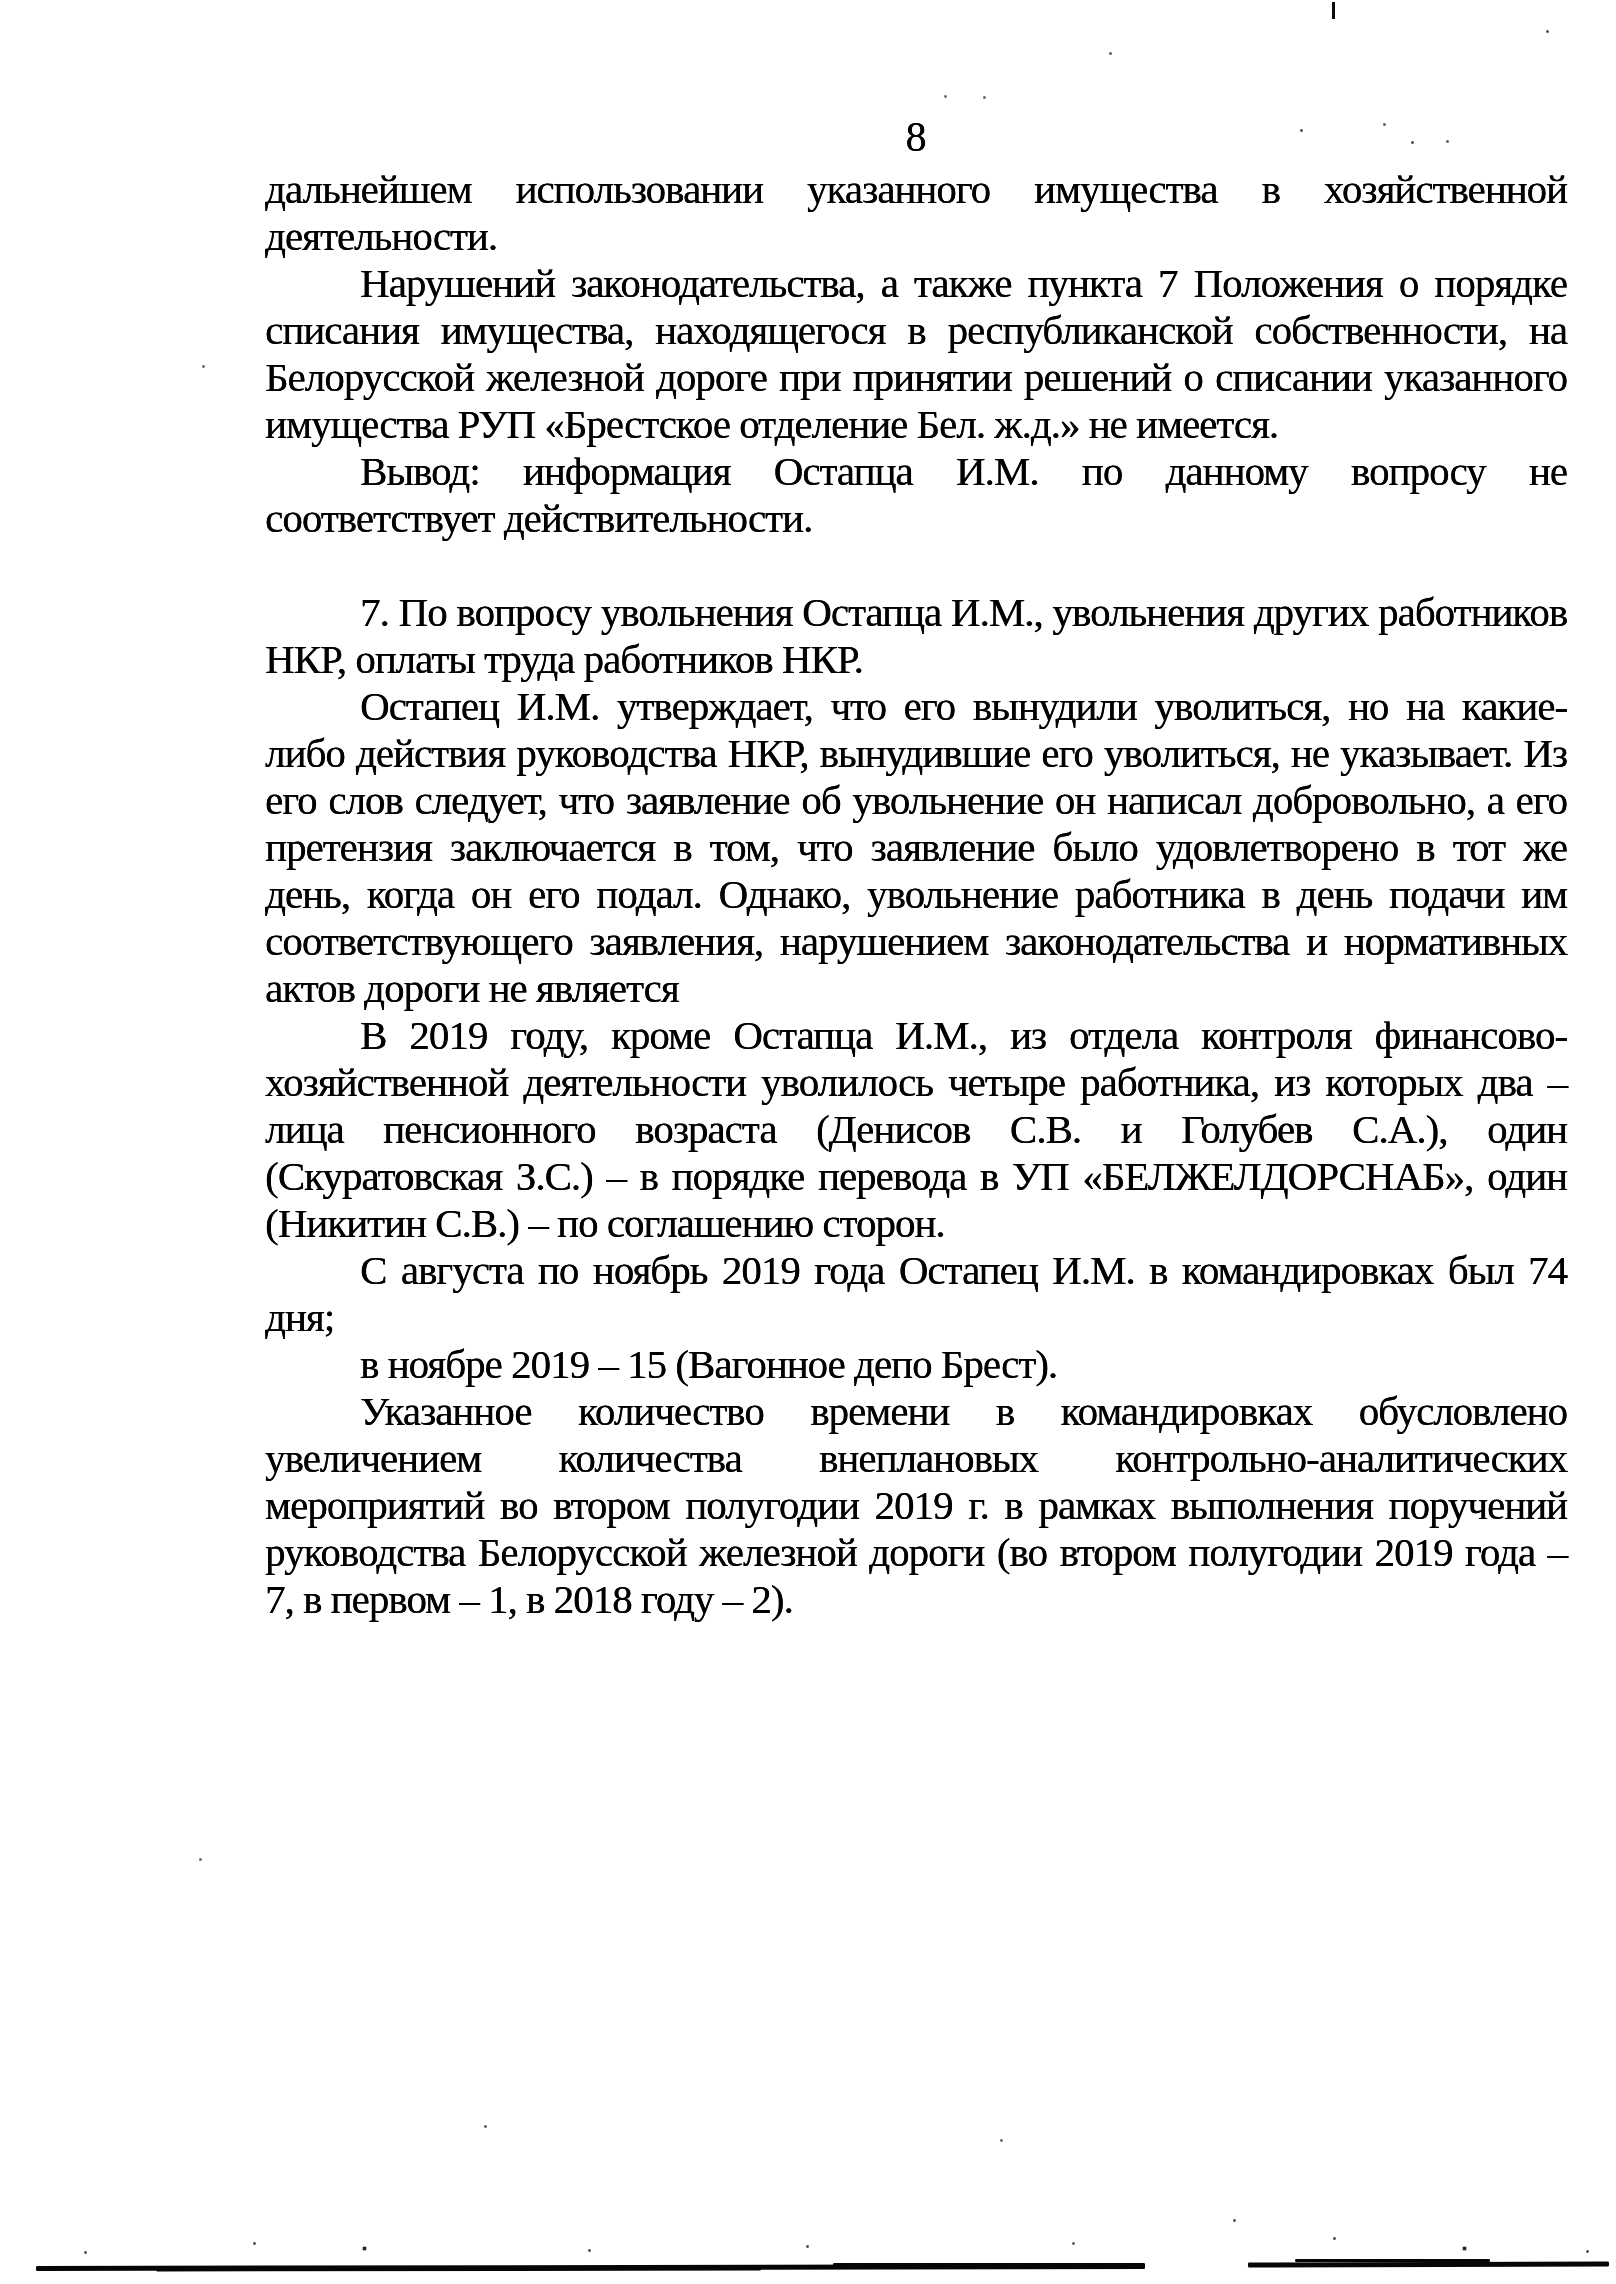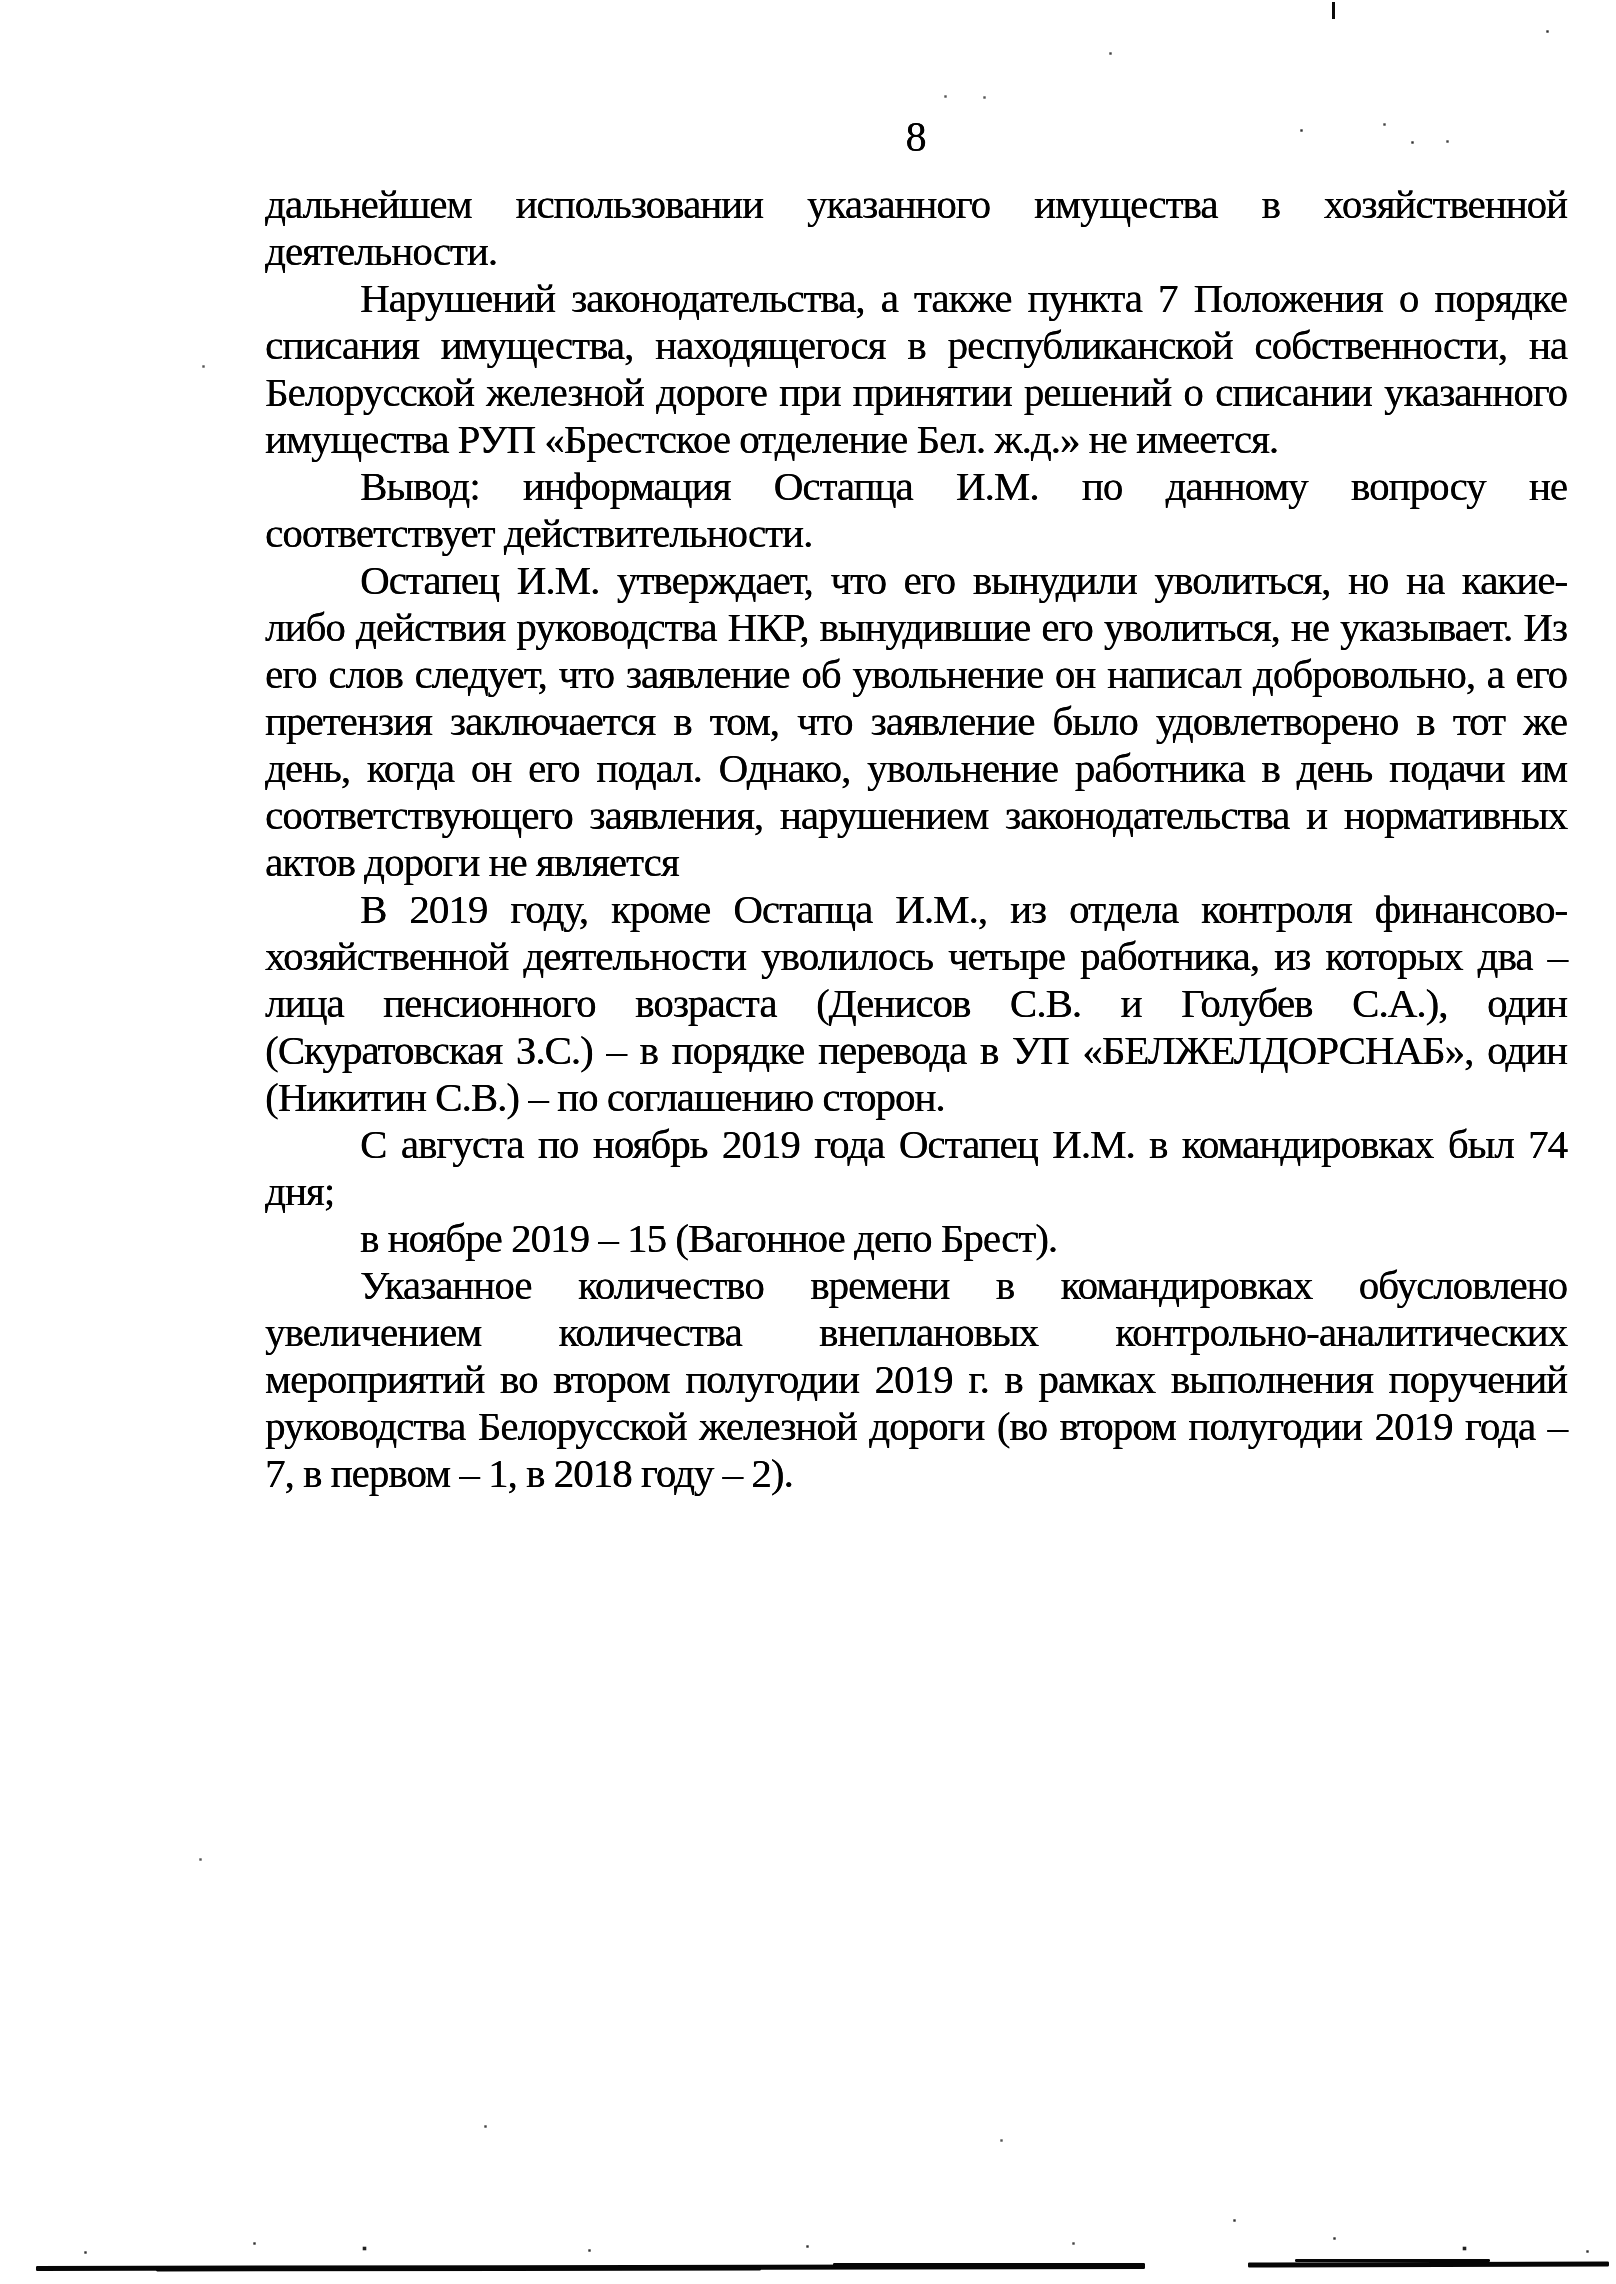--- a/index.html
+++ b/index.html
@@ -21,21 +21,21 @@
     top: 114px;
     left: 265px;
     width: 1302px;
     text-align: center;
     font-size: 42px;
     line-height: 47px;
     text-shadow: 0.3px 0 0 #000;
   }
   .text-block {
     position: absolute;
-    top: 181px;
+    top: 166px;
     left: 265px;
     width: 1302px;
     font-size: 41px;
     line-height: 47px;
     letter-spacing: -1px;
     text-align: justify;
     text-align-last: left;
     text-shadow: 0.3px 0 0 #000;
   }
   .para {
@@ -101,20 +101,21 @@
 <body>
 
 <div id="page">
 
   <div class="page-number">8</div>
 
   <div class="text-block">
     <p class="para">дальнейшем использовании указанного имущества в хозяйственной деятельности.</p>
     <p class="para indent">Нарушений законодательства, а также пункта 7 Положения о порядке списания имущества, находящегося в республиканской собственности, на Белорусской железной дороге при принятии решений о списании указанного имущества РУП «Брестское отделение Бел. ж.д.» не имеется.</p>
     <p class="para indent">Вывод: информация Остапца И.М. по данному вопросу не соответствует действительности.</p>
+    <p class="para indent space-before">7. По вопросу увольнения Остапца И.М., увольнения других работников НКР, оплаты труда работников НКР.</p>
     <p class="para indent">Остапец И.М. утверждает, что его вынудили уволиться, но на какие-либо действия руководства НКР, вынудившие его уволиться, не указывает. Из его слов следует, что заявление об увольнение он написал добровольно, а его претензия заключается в том, что заявление было удовлетворено в тот же день, когда он его подал. Однако, увольнение работника в день подачи им соответствующего заявления, нарушением законодательства и нормативных актов дороги не является</p>
     <p class="para indent">В 2019 году, кроме Остапца И.М., из отдела контроля финансово-хозяйственной деятельности уволилось четыре работника, из которых два – лица пенсионного возраста (Денисов С.В. и Голубев С.А.), один (Скуратовская З.С.) – в порядке перевода в УП «БЕЛЖЕЛДОРСНАБ», один (Никитин С.В.) – по соглашению сторон.</p>
     <p class="para indent">С августа по ноябрь 2019 года Остапец И.М. в командировках был 74 дня;</p>
     <p class="para indent">в ноябре 2019 – 15 (Вагонное депо Брест).</p>
     <p class="para indent">Указанное количество времени в командировках обусловлено увеличением количества внеплановых контрольно-аналитических мероприятий во втором полугодии 2019 г. в рамках выполнения поручений руководства Белорусской железной дороги (во втором полугодии 2019 года – 7, в первом – 1, в 2018 году – 2).</p>
   </div>
 
   <div class="tick-mark"></div>
   <div class="specks"></div>
   <div class="band a"></div>

